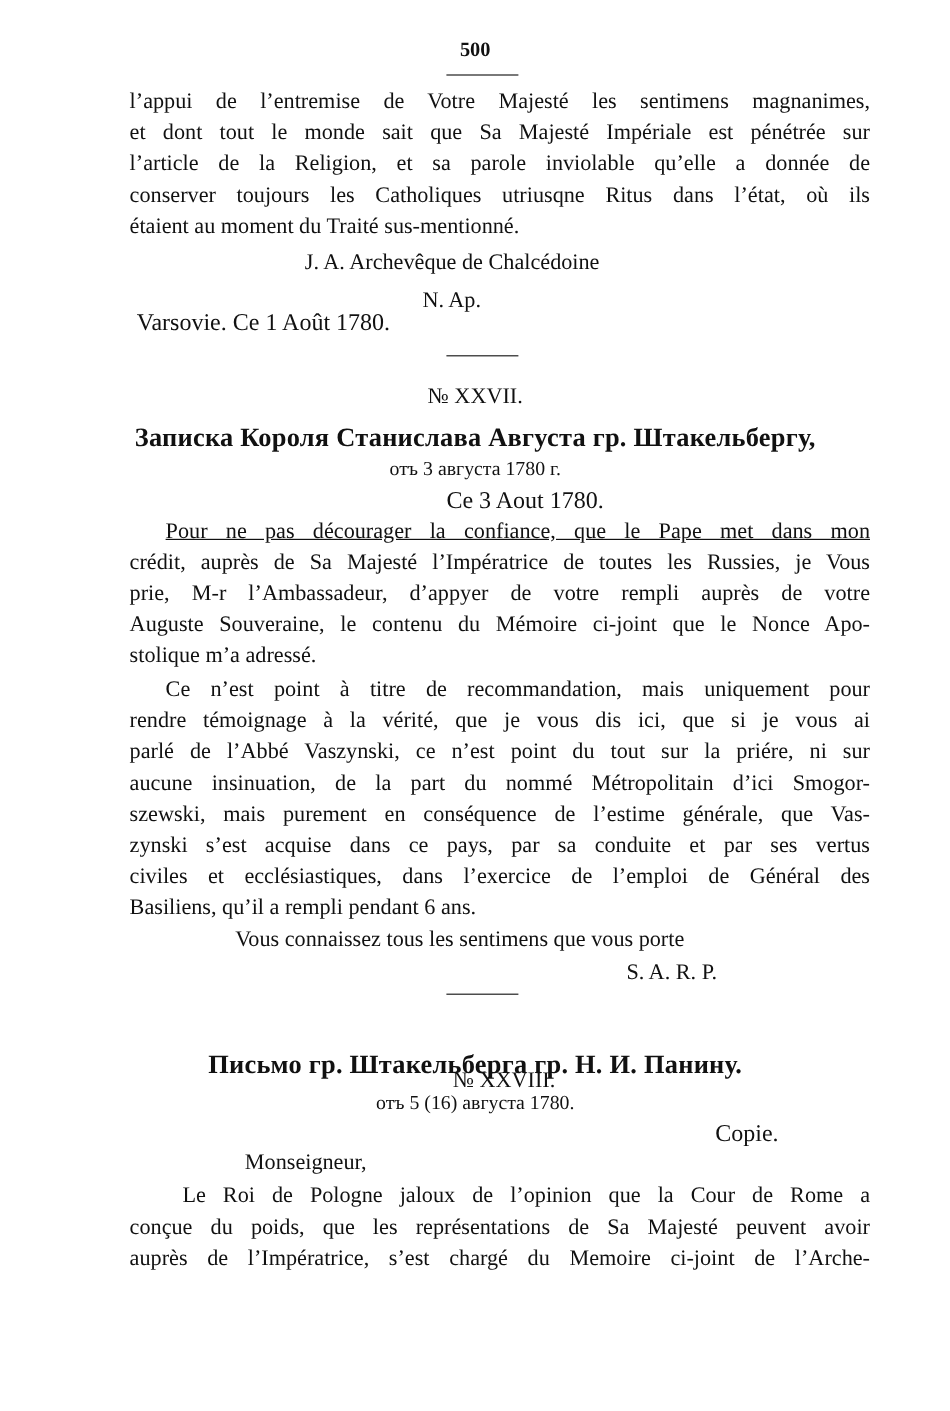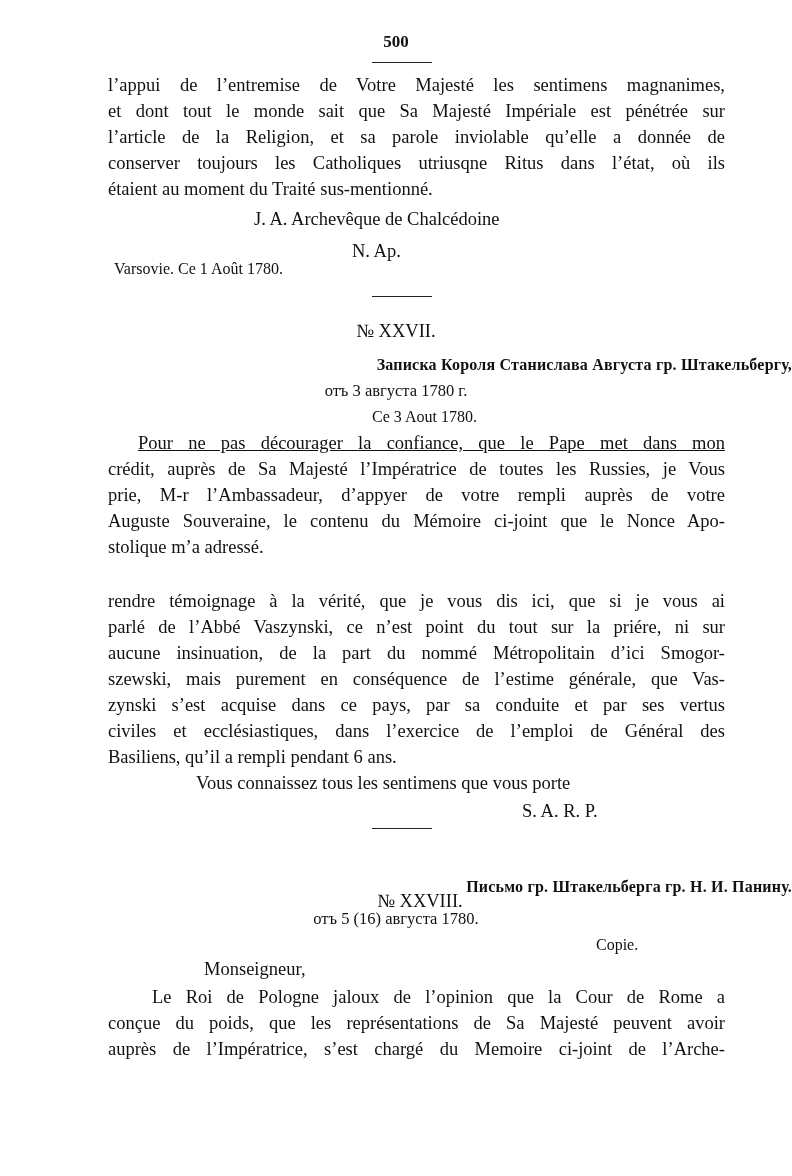--- a/index.html
+++ b/index.html
@@ -6,22 +6,22 @@
   body { width: 792px; height: 1176px; position: relative; overflow: hidden;
          font-family: "Liberation Serif", "DejaVu Serif", serif; color: #111; }
   .page { position: absolute; left: 0; top: 0; width: 792px; height: 1176px; }
   .pagenum { position: absolute; top: 32px; left: 0; width: 792px; text-align: center;
              font-size: 17px; font-weight: bold; }
   .rule { position: absolute; height: 0; border-top: 1.5px solid #222; }
   .line { position: absolute; font-size: 18.5px; white-space: nowrap; line-height: 26px; }
   .just { left: 108px; width: 617px; text-align: justify; text-align-last: justify; }
   .last { text-align-last: left; }
   .heading { left: 0; width: 792px; text-align: center; }
-  .small { font-size: 16px; }
-  .cyr-bold { font-weight: bold; font-size: 16px; letter-spacing: 0.2px; text-align: right; }
+  .small { font-size: 20px; }
+  .cyr-bold { font-weight: bold; font-size: 22px; letter-spacing: 0.2px; }
   .cyr-date { font-size: 16.5px; }
 </style>
 </head>
 <body>
 
 <div class="page">
 
   <div class="pagenum">500</div>
   <div class="rule" style="top:62px; left:372px; width:60px;"></div>
 
@@ -41,20 +41,21 @@
   <div class="line heading cyr-bold" style="top:352px;">Записка Короля Станислава Августа гр. Штакельбергу,</div>
   <div class="line heading cyr-date" style="top:378px;">отъ 3 августа 1780 г.</div>
   <div class="line small" style="top:404px; left:372px;">Ce 3 Aout 1780.</div>
 
   <div class="line just" style="top:430px; left:138px; width:587px;text-decoration:underline;">Pour ne pas décourager la confiance, que le Pape met dans mon</div>
   <div class="line just" style="top:456px;">crédit, auprès de Sa Majesté l’Impératrice de toutes les Russies, je Vous</div>
   <div class="line just" style="top:482px;">prie, M-r l’Ambassadeur, d’appyer de votre rempli auprès de votre</div>
   <div class="line just" style="top:508px;">Auguste Souveraine, le contenu du Mémoire ci-joint que le Nonce Apo-</div>
   <div class="line just last" style="top:534px;">stolique m’a adressé.</div>
 
+  <div class="line just" style="top:562px; left:138px; width:587px;">Ce n’est point à titre de recommandation, mais uniquement pour</div>
   <div class="line just" style="top:588px;">rendre témoignage à la vérité, que je vous dis ici, que si je vous ai</div>
   <div class="line just" style="top:614px;">parlé de l’Abbé Vaszynski, ce n’est point du tout sur la priére, ni sur</div>
   <div class="line just" style="top:640px;">aucune insinuation, de la part du nommé Métropolitain d’ici Smogor-</div>
   <div class="line just" style="top:666px;">szewski, mais purement en conséquence de l’estime générale, que Vas-</div>
   <div class="line just" style="top:692px;">zynski s’est acquise dans ce pays, par sa conduite et par ses vertus</div>
   <div class="line just" style="top:718px;">civiles et ecclésiastiques, dans l’exercice de l’emploi de Général des</div>
   <div class="line just last" style="top:744px;">Basiliens, qu’il a rempli pendant 6 ans.</div>
 
   <div class="line" style="top:770px; left:196px;">Vous connaissez tous les sentimens que vous porte</div>
   <div class="line" style="top:798px; left:522px;">S. A. R. P.</div>

